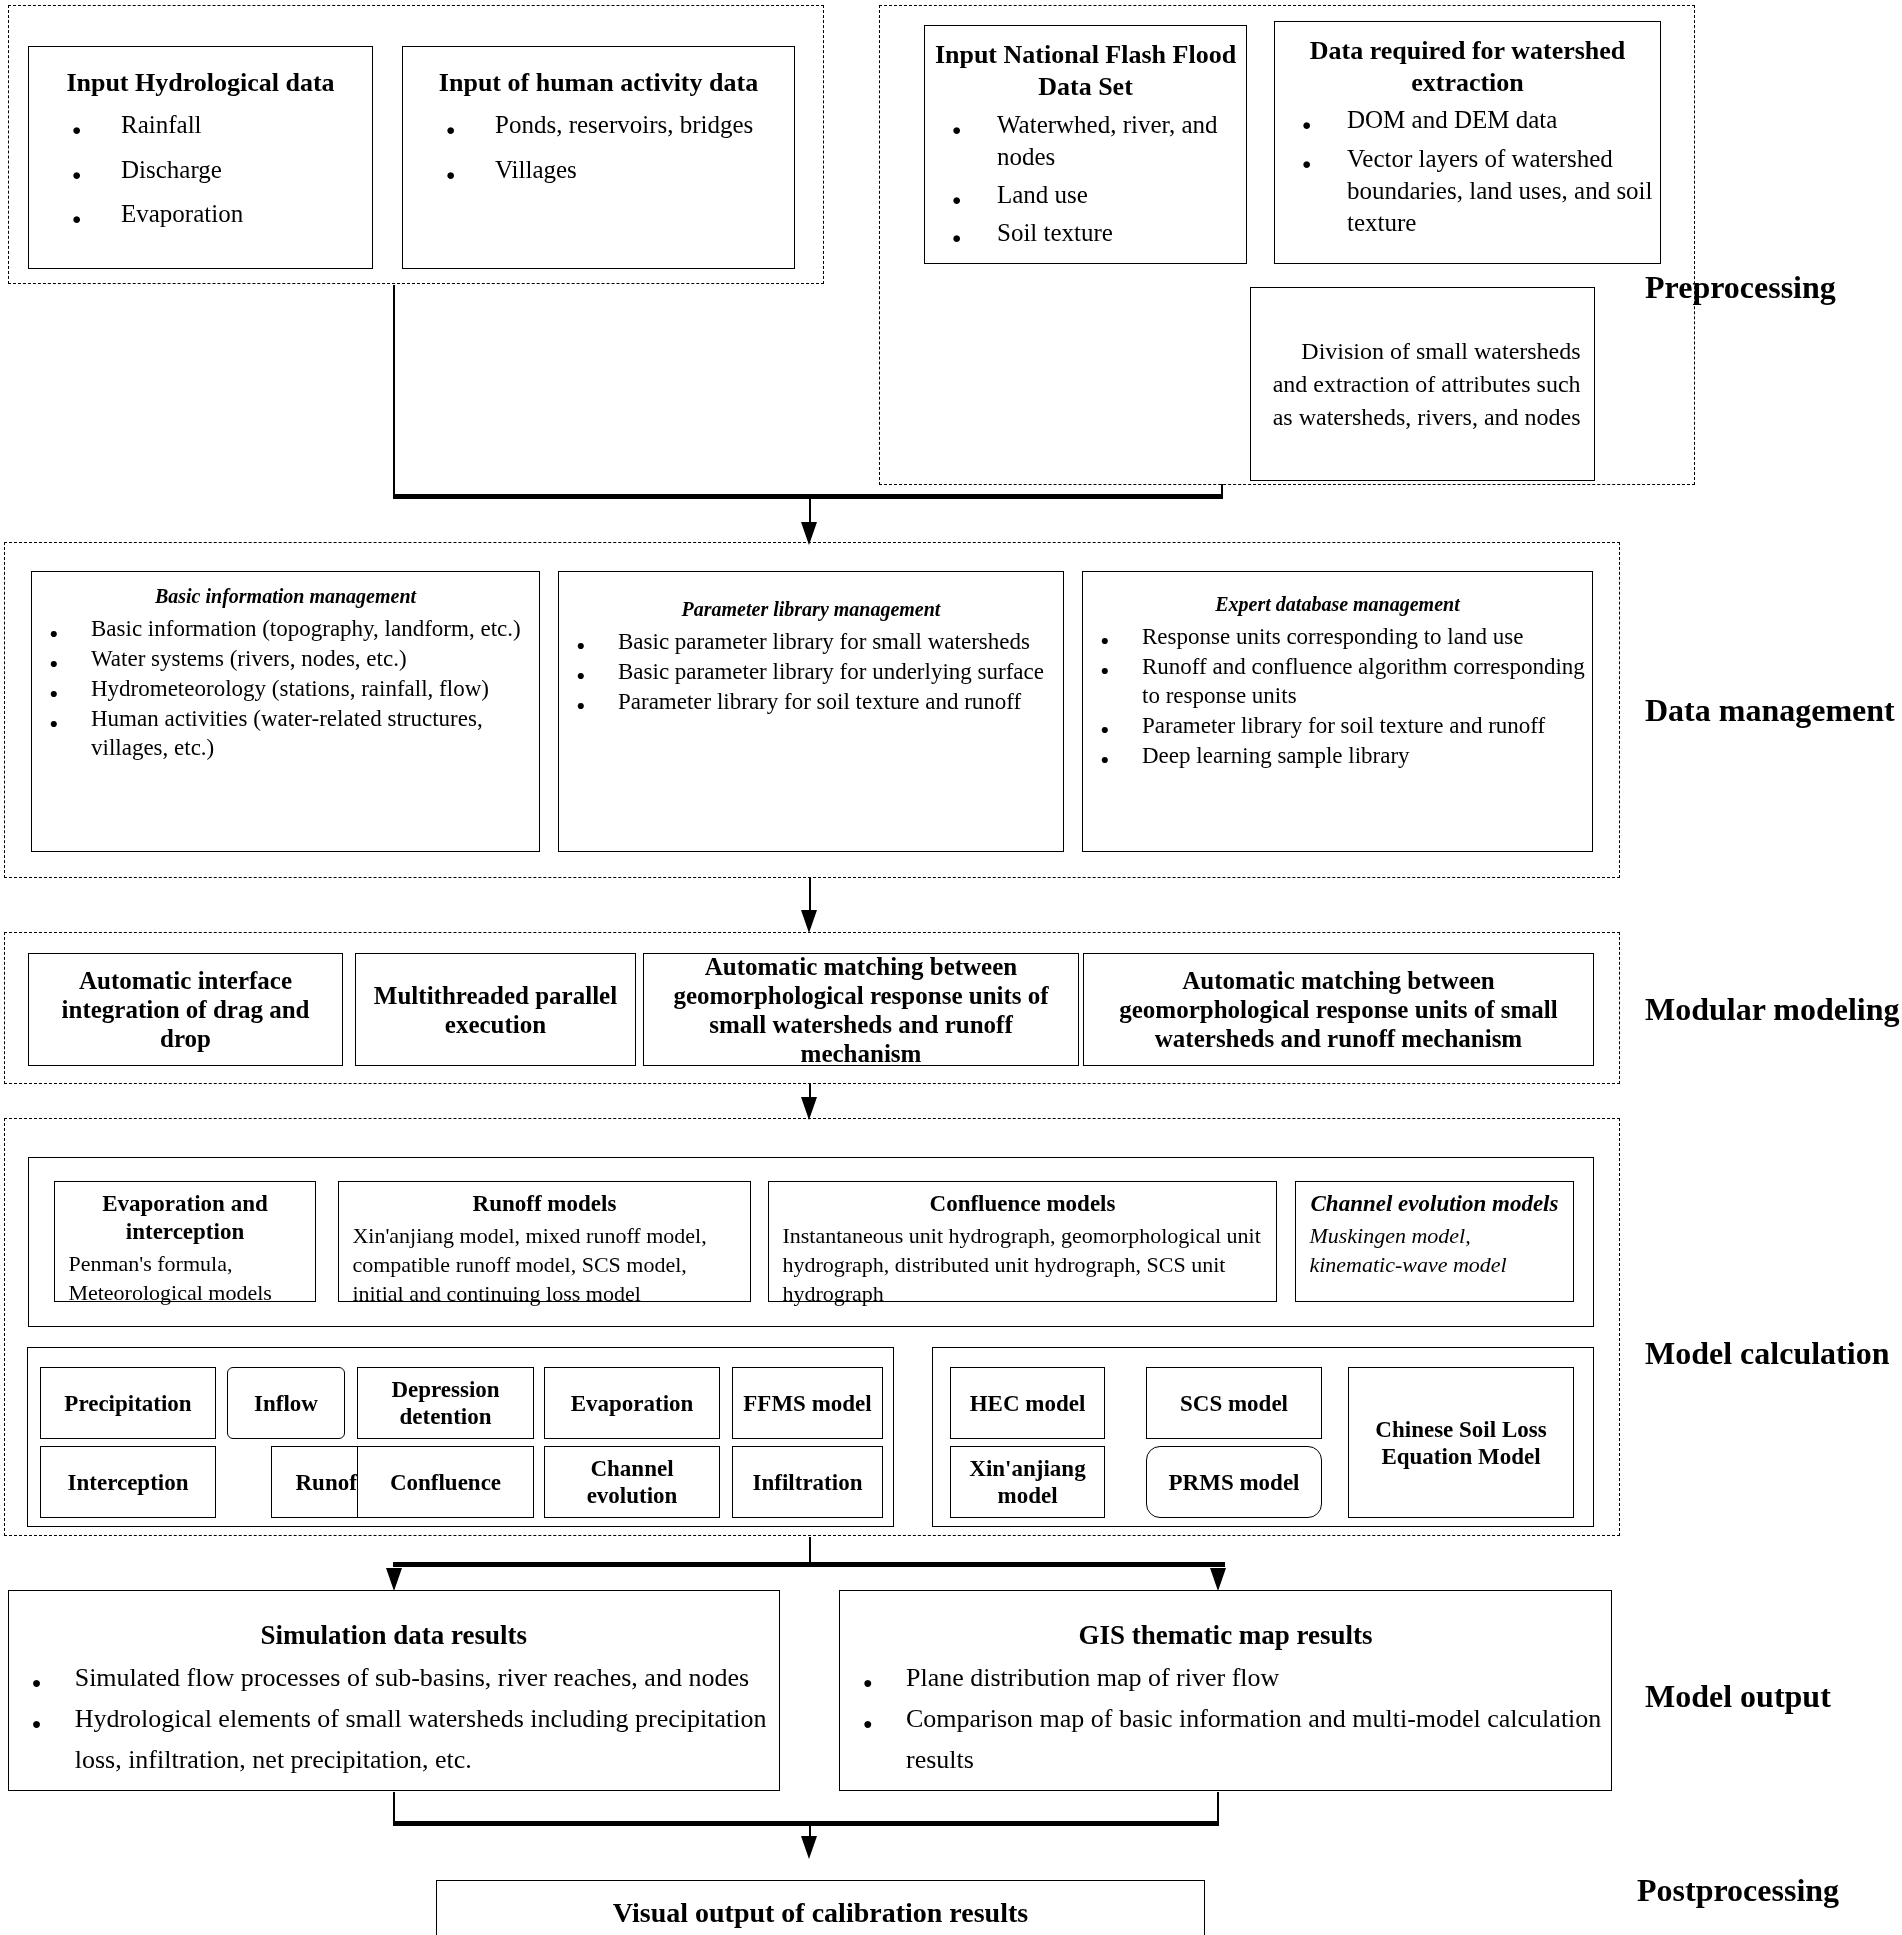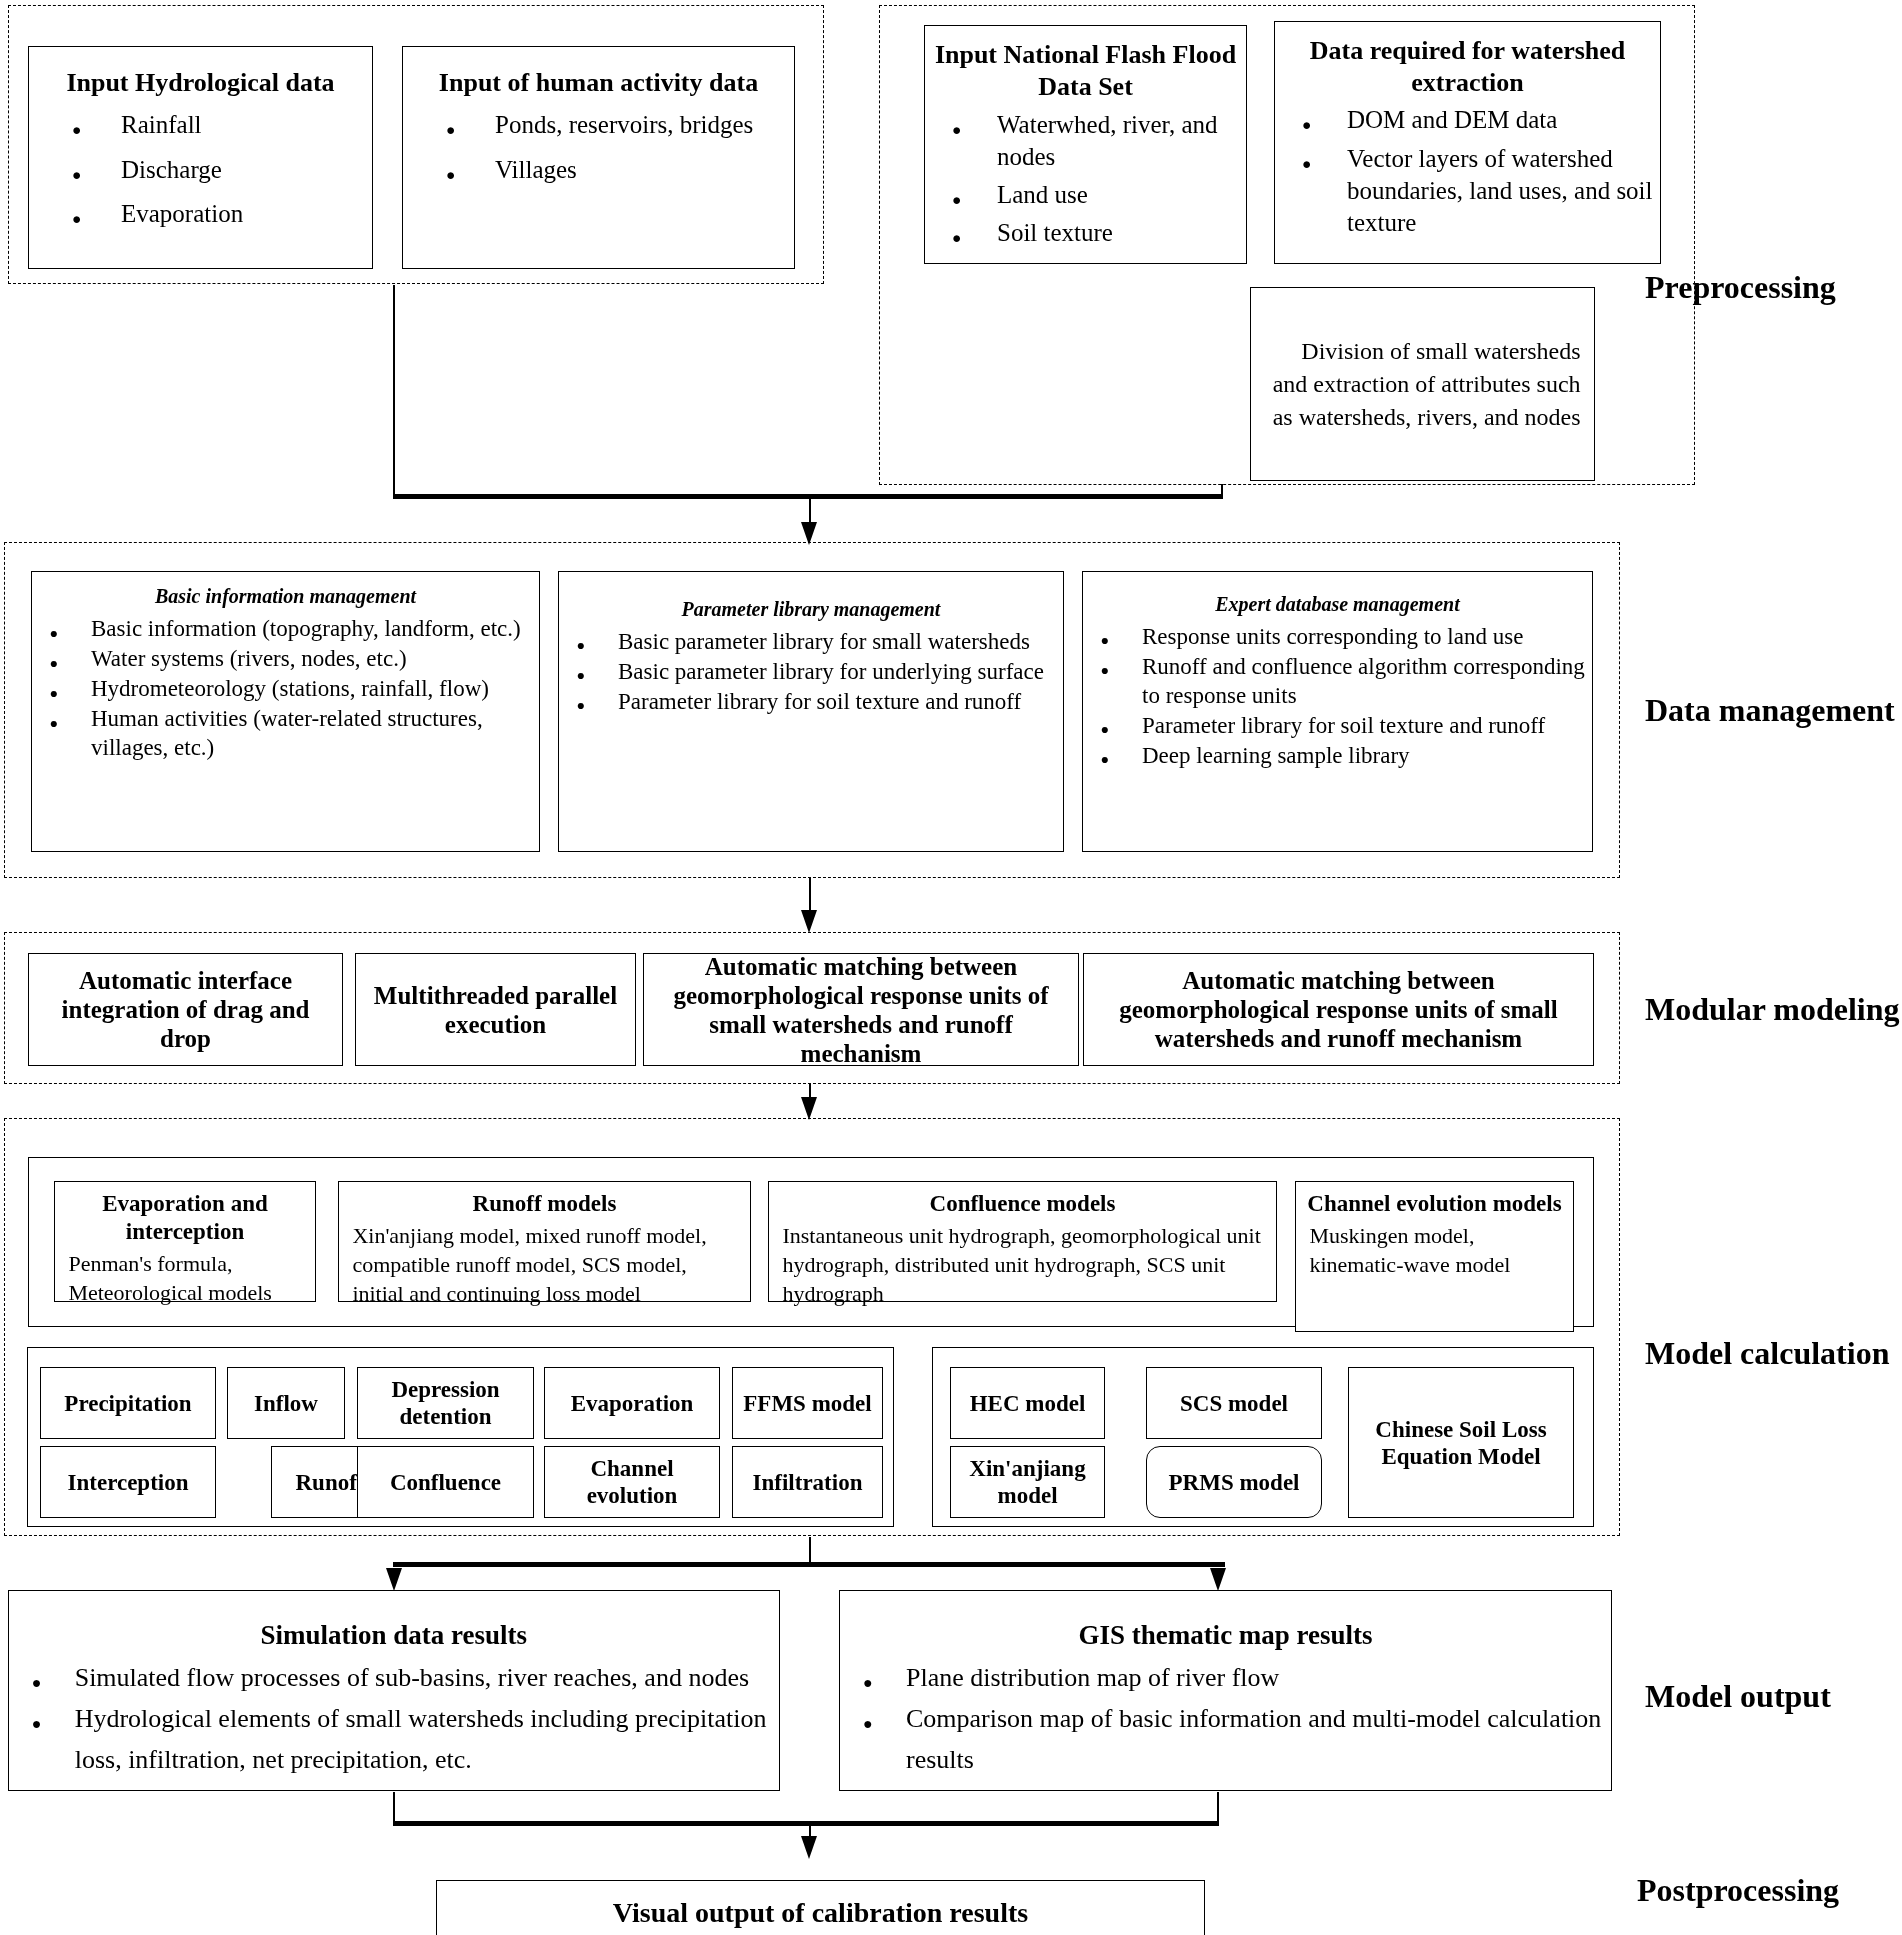--- a/index.html
+++ b/index.html
@@ -171,31 +171,31 @@
     <div class="mgbody">Penman's formula, Meteorological models</div>
   </div>
   <div class="sbox mgbox" style="left:338px;top:1181px;width:413px;height:121px;">
     <div class="btitle">Runoff models</div>
     <div class="mgbody">Xin'anjiang model, mixed runoff model, compatible runoff model, SCS model, initial and continuing loss model</div>
   </div>
   <div class="sbox mgbox" style="left:768px;top:1181px;width:509px;height:121px;">
     <div class="btitle">Confluence models</div>
     <div class="mgbody">Instantaneous unit hydrograph, geomorphological unit hydrograph, distributed unit hydrograph, SCS unit hydrograph</div>
   </div>
-  <div class="sbox mgbox" style="left:1295px;top:1181px;width:279px;height:151px;">
+  <div class="sbox mgbox" style="left:1295px;top:1181px;width:279px;height:121px;font-style:italic;">
     <div class="btitle">Channel evolution models</div>
     <div class="mgbody">Muskingen model, kinematic-wave model</div>
   </div>
 
   <div class="gbox" style="left:27px;top:1347px;width:867px;height:180px;"></div>
 
   <div class="sbox smbox" style="left:40px;top:1367px;width:176px;height:72px;">
     <div>Precipitation</div>
   </div>
-  <div class="sbox smbox" style="left:227px;top:1367px;width:118px;height:72px;">
+  <div class="sbox smbox" style="left:227px;top:1367px;width:118px;height:72px;border-radius:6px;">
     <div>Inflow</div>
   </div>
   <div class="sbox smbox" style="left:357px;top:1367px;width:177px;height:72px;">
     <div>Depression detention</div>
   </div>
   <div class="sbox smbox" style="left:544px;top:1367px;width:176px;height:72px;">
     <div>Evaporation</div>
   </div>
   <div class="sbox smbox" style="left:732px;top:1367px;width:151px;height:72px;">
     <div>FFMS model</div>

